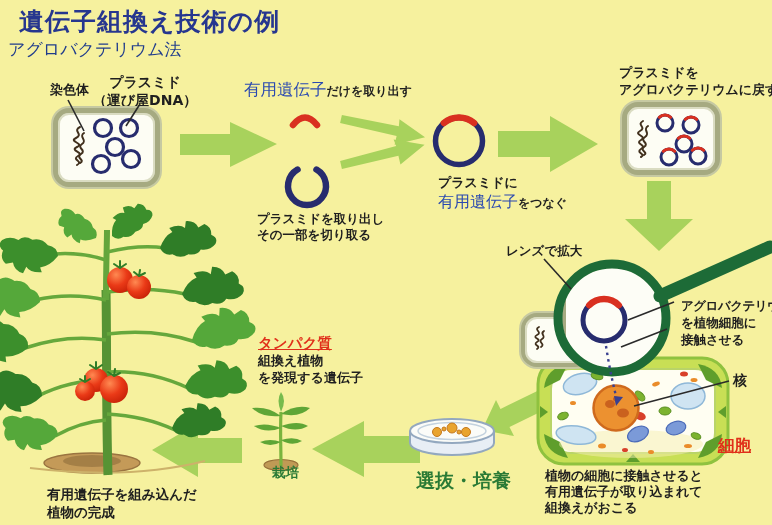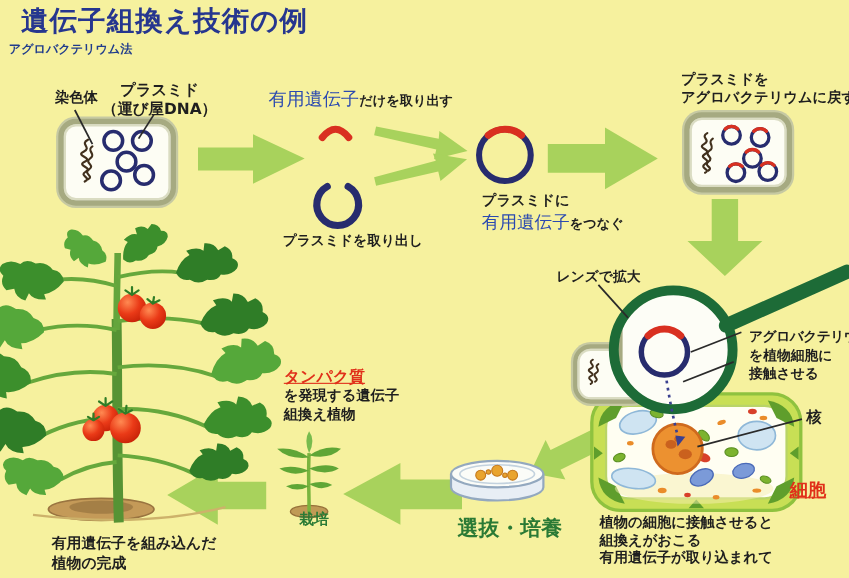--- a/index.html
+++ b/index.html
@@ -7,24 +7,24 @@
     width:772px;height:525px;position:relative;overflow:hidden;
     background:#f6f19e;
     font-family:"DejaVu Sans","Liberation Sans",sans-serif;
   }
   .abs{position:absolute;}
   .lbl{position:absolute;color:#1f1f1f;font-weight:bold;white-space:nowrap;line-height:1.3;}
   .blue-hl{color:#2a49b0;font-weight:normal;}
   .red-hl{color:#e0301a;font-weight:bold;text-decoration:underline;}
   .green-lbl{color:#2a7a35;font-weight:bold;}
   .title{
-    font-family:Liberation Mono, monospace;
+    font-family:Liberation Sans, sans-serif;
     font-size:25px;font-weight:bold;color:#26368f;letter-spacing:1px;
   }
-  .subtitle{font-size:11px;font-weight:bold;color:#203c8c;}
+  .subtitle{font-size:17px;font-weight:normal;color:#203c8c;}
   .cellbox{
     position:absolute;background:#fdfdf4;
     border:5px solid #a6aa81;border-radius:16px;
     box-shadow:0 0 0 2px #c6c9a2, inset 0 0 0 2px #dadcc2;
   }
   svg{display:block;overflow:visible;}
 </style>
 </head>
 <body>
 
@@ -81,20 +81,21 @@
   <span class="blue-hl" style="font-size:16.5px;">有用遺伝子</span><span style="font-size:12px;">だけを取り出す</span>
 </div>
 <svg class="abs" style="left:289px;top:108px;" width="32" height="22">
   <path d="M4,17 Q16,2 28,17" fill="none" stroke="#d93020" stroke-width="6.5" stroke-linecap="round"></path>
 </svg>
 <svg class="abs" style="left:282px;top:164px;" width="52" height="46">
   <path d="M15.5,5.55 A19,19 0 1 0 34.5,5.55" fill="none" stroke="#272c6e" stroke-width="6.5" stroke-linecap="round"></path>
 </svg>
 <div class="lbl" style="left:257px;top:211px;font-size:12.5px;">
   <span style="display:block;">プラスミドを取り出し</span>
+  <span style="display:block;">その一部を切り取る</span>
 </div>
 
 <svg class="abs" style="left:430px;top:111px;" width="59" height="61">
   <circle cx="29" cy="30" r="23.5" fill="none" stroke="#272c6e" stroke-width="5.5"></circle>
   <path d="M13.9,12 A23.5,23.5 0 0 1 44.1,12" fill="none" stroke="#d93020" stroke-width="6.5" stroke-linecap="round"></path>
 </svg>
 <div class="lbl" style="left:438px;top:175px;font-size:13px;">
   <span style="display:block;">プラスミドに</span>
   <span style="display:block;"><span class="blue-hl" style="font-size:16px;">有用遺伝子</span><span style="font-size:12px;">をつなぐ</span></span>
 </div>
@@ -203,22 +204,22 @@
     <path d="M41,42 Q26,36 14,40 Q26,48 41,42 Z"></path>
     <path d="M41,40 Q58,34 68,40 Q56,47 41,40 Z"></path>
     <path d="M41,56 Q30,52 20,56 Q30,62 41,56 Z"></path>
     <path d="M41,54 Q54,50 62,55 Q52,61 41,54 Z"></path>
     <path d="M41,26 Q36,14 41,6 Q47,14 41,26 Z" fill="#77bb4d"></path>
   </g>
 </svg>
 <div class="lbl green-lbl" style="left:272px;top:464px;font-size:13.5px;z-index:6;">栽培</div>
 <div class="lbl" style="left:258px;top:334px;z-index:6;">
   <span class="red-hl" style="display:block;font-size:14.5px;">タンパク質</span>
+  <span style="display:block;font-size:13px;">組換え植物</span>
   <span style="display:block;font-size:13px;">を発現する遺伝子</span>
-  <span style="display:block;font-size:13px;">組換え植物</span>
 </div>
 
 <svg class="abs" style="left:405px;top:413px;z-index:2;" width="94" height="52" viewBox="0 0 94 52">
   <path d="M5,18 V30 A42,12 0 0 0 89,30 V18" fill="#e8eef5" stroke="#93a8bf" stroke-width="2"></path>
   <ellipse cx="47" cy="18" rx="42" ry="12" fill="#fbfcf8" stroke="#93a8bf" stroke-width="2"></ellipse>
   <ellipse cx="47" cy="18" rx="34" ry="8.5" fill="none" stroke="#c3d2de" stroke-width="1.5"></ellipse>
   <g fill="#e9a42e" stroke="#c5791c" stroke-width="1">
     <circle cx="32" cy="19" r="4.5"></circle>
       <circle cx="47" cy="15" r="5"></circle>
       <circle cx="61" cy="19" r="4.5"></circle>
@@ -324,15 +325,15 @@
 <div class="lbl" style="left:506px;top:243px;font-size:12.5px;z-index:6;">レンズで拡大</div>
 <div class="lbl" style="left:681px;top:298px;font-size:12.5px;z-index:6;line-height:1.34;">
   <span style="display:block;letter-spacing:-0.5px;">アグロバクテリウム</span>
   <span style="display:block;">を植物細胞に</span>
   <span style="display:block;">接触させる</span>
 </div>
 <div class="lbl" style="left:733px;top:371px;font-size:14px;z-index:6;">核</div>
 <div class="lbl red-hl" style="left:718px;top:435px;font-size:16.5px;z-index:6;">細胞</div>
 <div class="lbl" style="left:545px;top:468px;font-size:13px;z-index:6;line-height:1.22;">
   <span style="display:block;">植物の細胞に接触させると</span>
+  <span style="display:block;">有用遺伝子が取り込まれて</span>
   <span style="display:block;">組換えがおこる</span>
-  <span style="display:block;">有用遺伝子が取り込まれて</span>
 </div>
 
 </body></html>

